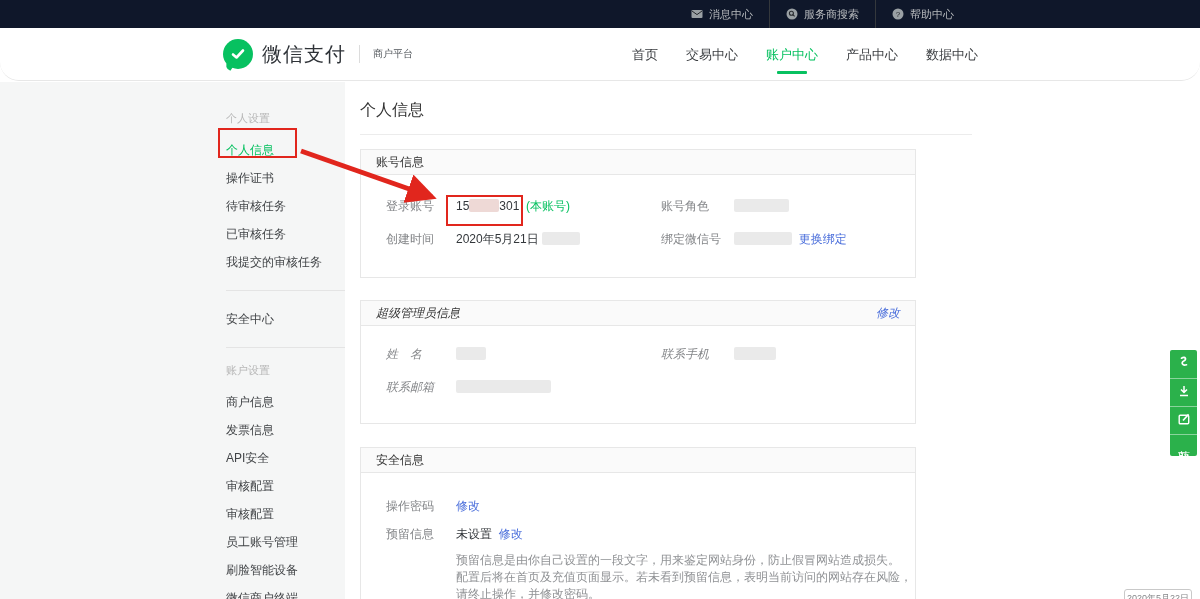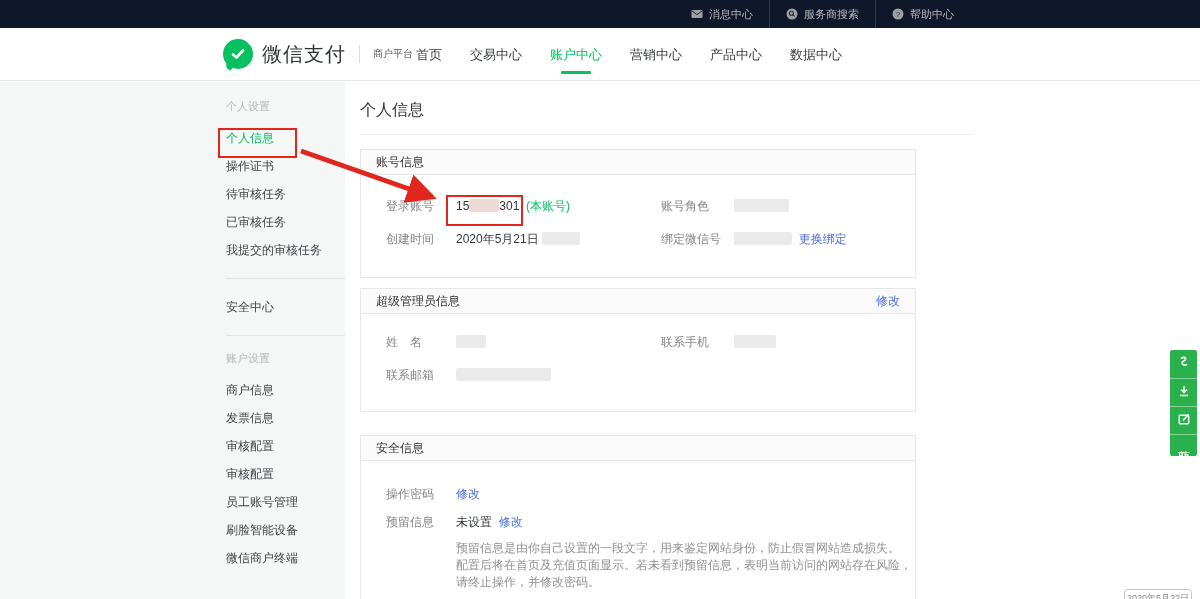--- a/index.html
+++ b/index.html
@@ -22,22 +22,23 @@
   .topbar-item + .topbar-item { border-left:1px solid #34383c; }
   .topbar-item svg { display:block; }
   .caret-down {
     width:0; height:0; border-left:4px solid transparent; border-right:4px solid transparent;
     border-top:4px solid #9aa0a4; margin-left:2px;
   }
 
   
   .header {
     height:53px; background:#fff; border-bottom:1px solid #e7e7e7;
-    display:flex; align-items:center; justify-content:flex-start;
+    display:flex; align-items:center; justify-content:space-between;
     padding:0 219px 0 223px;
+    border-radius:19px;
   }
   .brand-wrap { display:flex; align-items:center; }
   .brand-logo {
     width:30px; height:30px; border-radius:50%; background:#07c160;
     display:flex; align-items:center; justify-content:center; position:relative;
   }
   .brand-logo::after { 
     content:""; position:absolute; left:2px; bottom:-1px; width:8px; height:8px;
     background:#07c160; transform:rotate(18deg) skewX(-18deg); border-radius:0 0 0 8px;
   }
@@ -53,33 +54,33 @@
   .nav-item.active::after {
     content:""; position:absolute; left:50%; transform:translateX(-50%);
     bottom:7px; width:30px; height:3px; background:#07c160; border-radius:1px;
   }
 
   
   .page { position:absolute; top:82px; left:0; right:0; bottom:0; background:#f5f6f6; }
   .main  { position:absolute; top:0; left:345px; right:0; bottom:0; background:#fff; padding:20px 0 0 15px; }
 
   
-  .sidebar { position:absolute; top:4px; left:0; width:345px; bottom:0; padding:12px 0 0 226px; }
+  .sidebar { position:absolute; top:16px; left:0; width:345px; bottom:0; padding:12px 0 0 226px; }
   .side-section-header { font-size:11px; color:#b7b7b7; height:16px; line-height:16px; margin-bottom:10px; }
   .side-item { font-size:12px; color:#404346; height:28px; line-height:28px; cursor:pointer; }
   .side-item.active { color:#07c160; }
   .side-divider { border-top:1px solid #e4e4e4; margin:14px 0; width:119px; }
 
   
   .page-title { font-size:16px; color:#333; line-height:16px; }
   .title-divider { width:612px; border-bottom:1px solid #ececec; margin-top:16px; }
 
   .panel { width:556px; border:1px solid #e7e7e7; background:#fff; }
   .panel-1 { margin-top:14px; }
-  .panel-2 { margin-top:10px; }
+  .panel-2 { margin-top:22px;font-style:italic; }
   .panel-3 { margin-top:23px; }
   .panel-header {
     height:25px; line-height:25px; background:#fafafa; border-bottom:1px solid #e7e7e7;
     padding:0 15px; font-size:12px; color:#333;
     display:flex; justify-content:space-between; align-items:center;
   }
   .panel-body-1 { padding:21px 0 28px; }
   .panel-body-2 { padding:18px 0 26px; }
   .panel-body-3 { padding:23px 0 20px; }
   .row { position:relative; height:20px; }
@@ -168,41 +169,41 @@
         </svg>
     </span>
     <span class="brand-name">微信支付</span>
     <span class="brand-sep"></span>
     <span class="brand-portal">商户平台</span>
   </div>
   <div class="nav">
     <div class="nav-item">首页</div>
     <div class="nav-item">交易中心</div>
     <div class="nav-item active">账户中心</div>
-    <div class="nav-item">营销中心</div>
     <div class="nav-item">产品中心</div>
     <div class="nav-item">数据中心</div>
   </div>
 </div>
 
 <div class="page">
 
   <div class="sidebar">
     <div class="side-section-header">个人设置</div>
     <div class="side-item active">个人信息</div>
     <div class="side-item">操作证书</div>
     <div class="side-item">待审核任务</div>
     <div class="side-item">已审核任务</div>
     <div class="side-item">我提交的审核任务</div>
     <div class="side-divider"></div>
     <div class="side-item" style="margin-top:10px;">安全中心</div>
     <div class="side-divider"></div>
     <div class="side-section-header" style="margin-top:12px;">账户设置</div>
     <div class="side-item">商户信息</div>
     <div class="side-item">发票信息</div>
+    <div class="side-item">API安全</div>
     <div class="side-item">审核配置</div>
     <div class="side-item">审核配置</div>
     <div class="side-item">员工账号管理</div>
     <div class="side-item">刷脸智能设备</div>
     <div class="side-item">微信商户终端</div>
 
   </div>
 
   <div class="main">
     <div class="page-title">个人信息</div>

